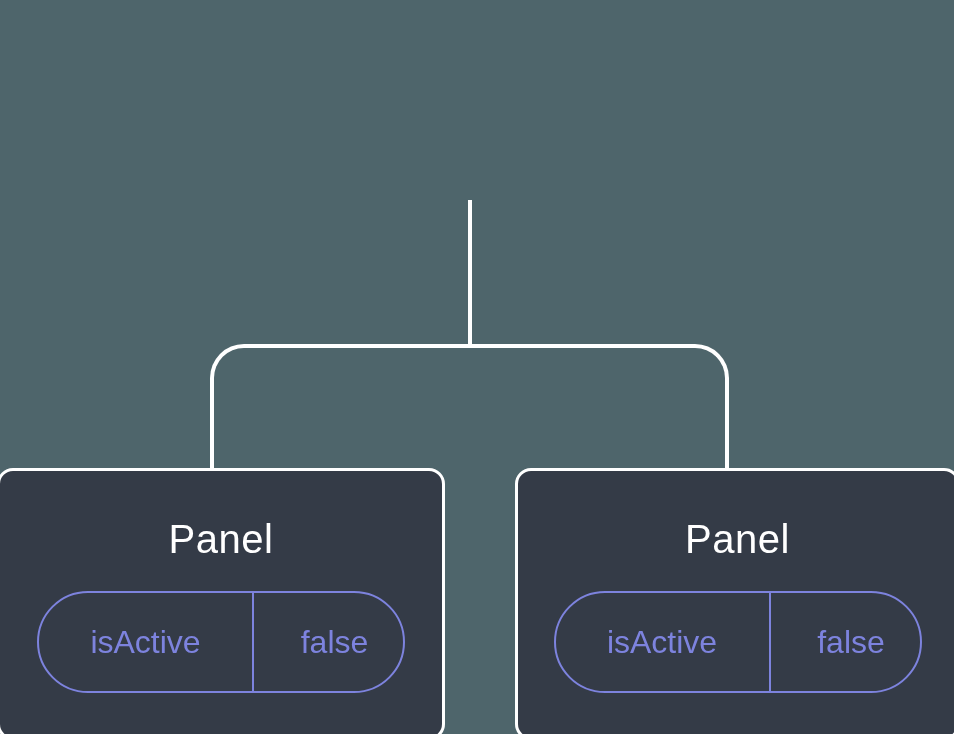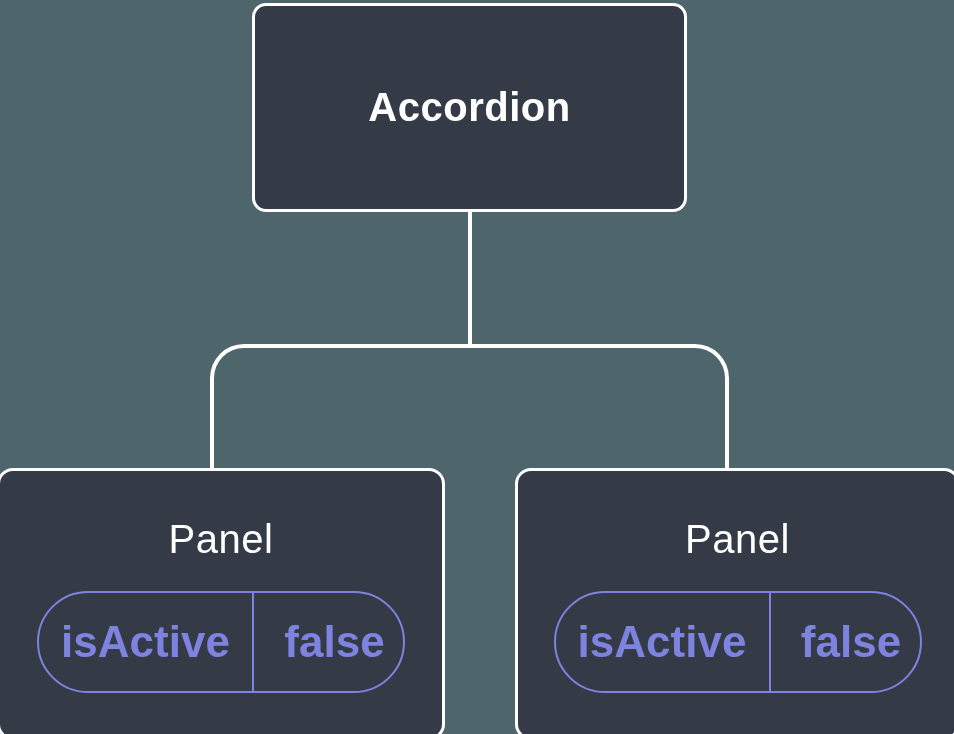--- a/index.html
+++ b/index.html
@@ -69,43 +69,40 @@
     font-size: 40px; font-weight: 400; letter-spacing: 0.5px;
     line-height: 44px;
   }
   .state-pill {
     margin-top: 30px;
     width: 368px; height: 102px;
     border: 2.5px solid var(--accent);
     border-radius: 51px;
     display: flex;
     color: var(--accent);
-    font-size: 44px; font-weight: 700;
+    font-size: 32px; font-weight: 400;
   }
   .pill-key {
     width: 215px;
     border-right: 2.5px solid var(--accent);
     display: flex; align-items: center; justify-content: center;
   }
   .pill-value {
     flex: 1;
     display: flex; align-items: center; justify-content: center; margin-left: 12px;
   }
 </style>
 </head>
 <body>
 
 <div class="canvas">
 
   <div class="connector-stem"></div>
   <div class="connector-bracket"></div>
 
-  <div class="node node-root">
-    <span class="node-title">Accordion</span>
-  </div>
 
   <div class="node node-panel panel-left">
     <span class="node-title">Panel</span>
     <div class="state-pill">
       <span class="pill-key">isActive</span>
       <span class="pill-value">false</span>
     </div>
   </div>
 
   <div class="node node-panel panel-right">

